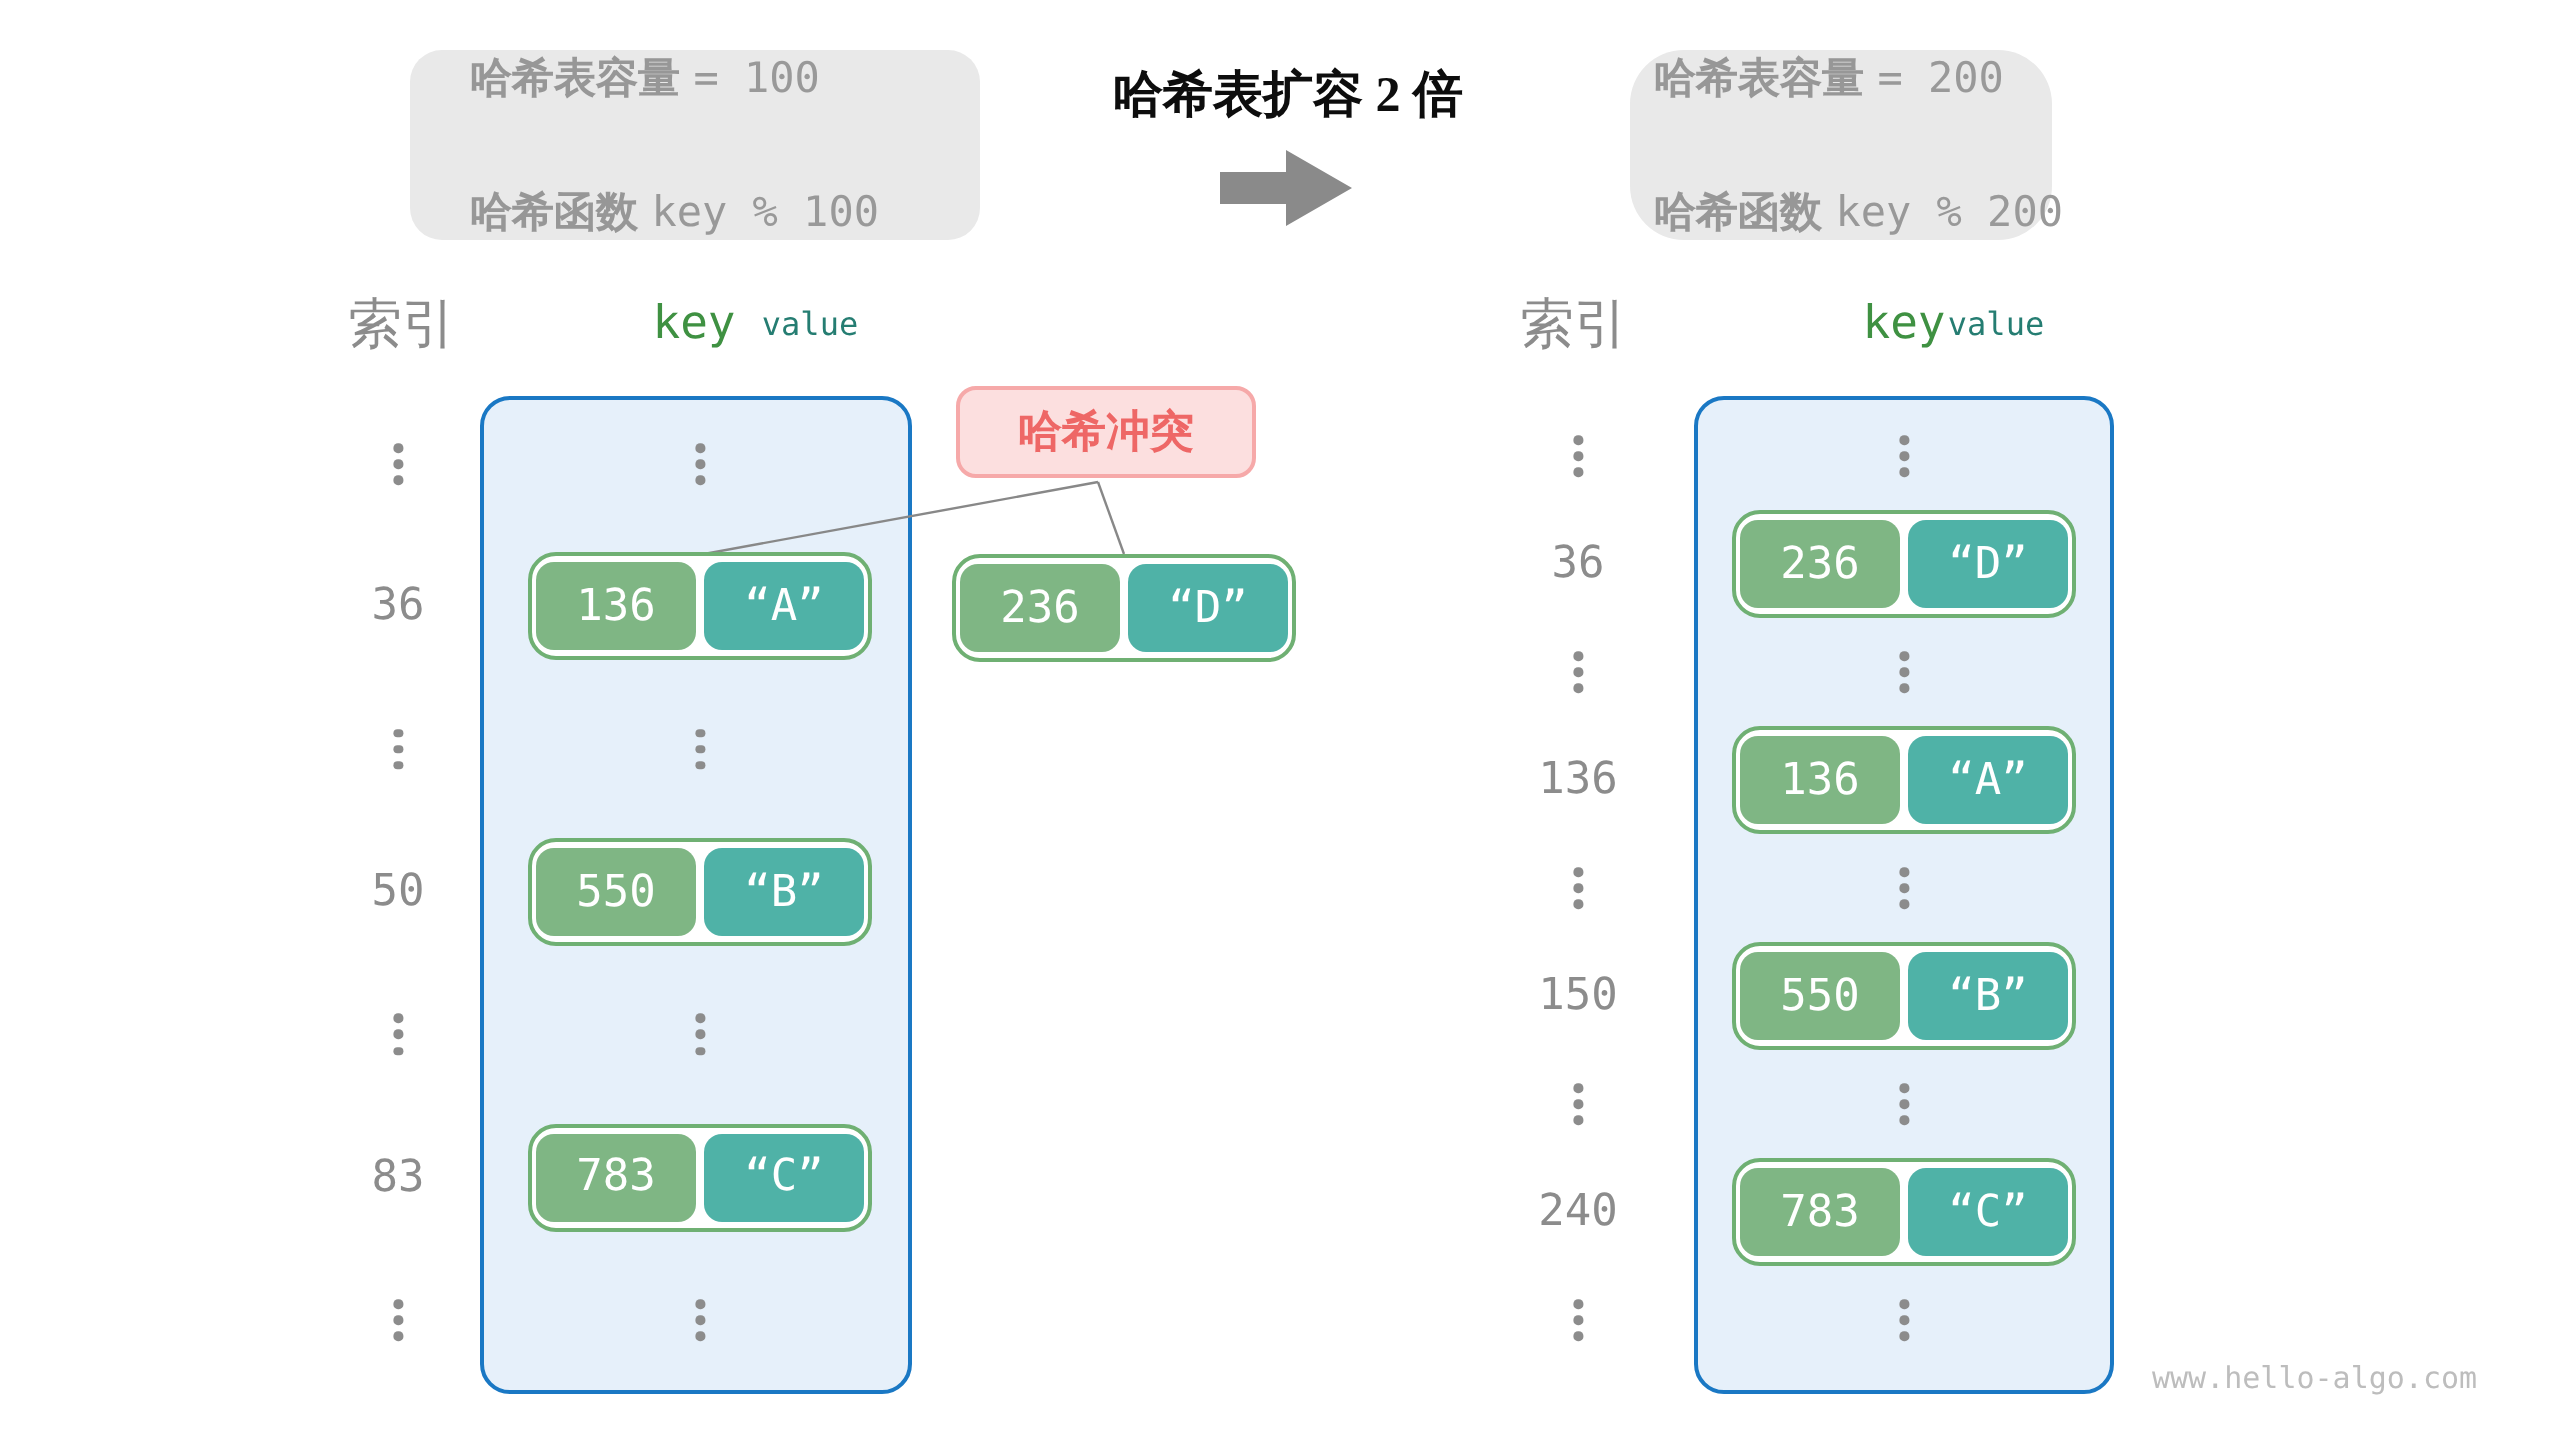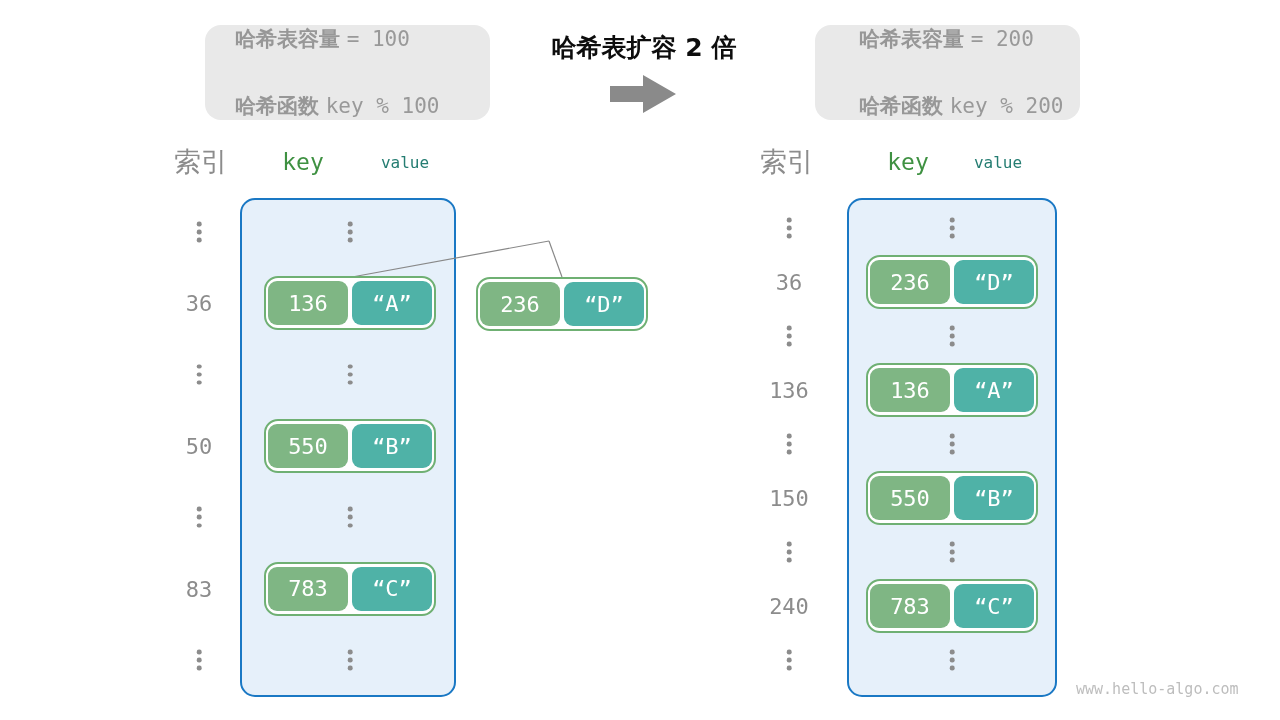--- a/index.html
+++ b/index.html
@@ -1,34 +1,34 @@
 <!DOCTYPE html>
 <html><head>
 <meta charset="utf-8">
 <style>
   html,body{margin:0;padding:0;background:#fff;}
   .canvas{position:relative;width:1280px;height:720px;background:#ffffff;overflow:hidden;
           font-family:"DejaVu Sans",sans-serif;}
   .abs{position:absolute;}
-  .ctr{transform:translate(-50%,-50%);white-space:nowrap;}
+  .ctr{transform:translate(-50%,-50%);white-space:nowrap;font-family:Liberation Serif, serif;}
 
   
   .info-box{background:#e9e9e9;border-radius:16px;display:flex;flex-direction:column;
             justify-content:space-between;gap:9px;box-sizing:border-box;color:#999999;font-size:21px;}
   .info-box .line{white-space:nowrap;}
   .cjk-b{font-weight:bold;color:#979797;}
   .mono{font-family:"DejaVu Sans Mono",monospace;}
   .info-box-left{left:205px;top:25px;width:285px;height:95px;padding-left:30px;}
-  .info-box-right{left:815px;top:25px;width:265px;height:95px;padding-left:44px;}
+  .info-box-right{left:815px;top:25px;width:211px;height:95px;padding-left:12px;border-radius:27px;}
 
   .title{left:644px;top:47px;font-size:25px;font-weight:bold;color:#0d0d0d;}
 
   
   .hdr-idx{font-size:27px;color:#8c8c8c;}
-  .hdr-key{font-family:"DejaVu Sans Mono",monospace;font-size:23px;color:#3f9142;}
+  .hdr-key{font-family:"DejaVu Sans Mono",monospace;font-size:23px;color:#3f9142;margin-left:44px;}
   .hdr-val{font-family:"DejaVu Sans Mono",monospace;font-size:16px;color:#257d72;margin-left:13px;}
 
   
   .bucket{background:#e6f0fa;border:2.5px solid #1a78c4;border-radius:15px;box-sizing:border-box;}
   .bucket-left{left:240px;top:198px;width:216px;height:499px;}
   .bucket-right{left:847px;top:198px;width:210px;height:499px;}
 
   
   .pair{position:absolute;transform:translate(-50%,-50%);width:172px;height:54px;
         background:#ffffff;border:2px solid #6fb073;border-radius:14px;box-sizing:border-box;
@@ -215,15 +215,16 @@
         <div class="dot"></div>
         <div class="dot"></div>
         <div class="dot"></div>
       </div>
       <div class="pair" style="left: 562px; top: 304px;">
         <div class="cell key">236</div>
         <div class="cell val">“D”</div>
       </div>
     </div>
 
+  <div class="abs collision-box">哈希冲突</div>
 
   <div class="abs watermark">www.hello-algo.com</div>
 </div>
 
 </body></html>

